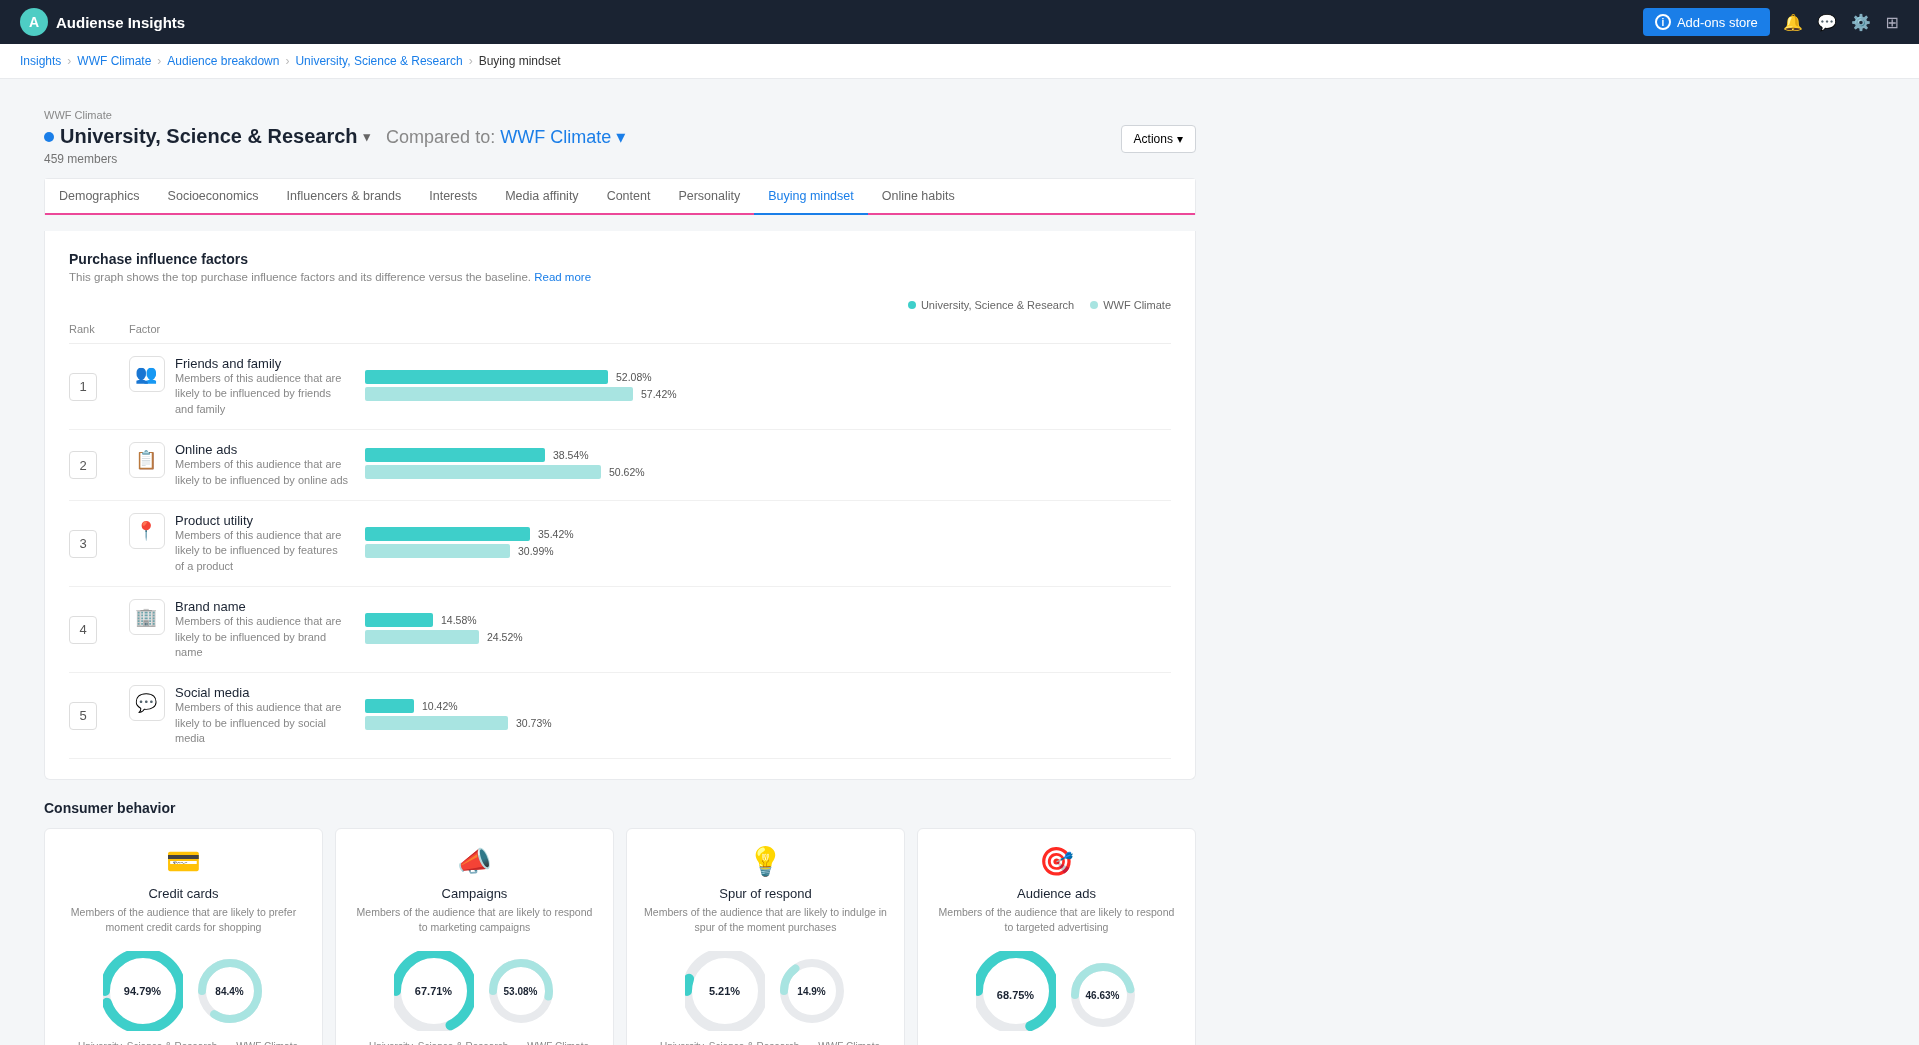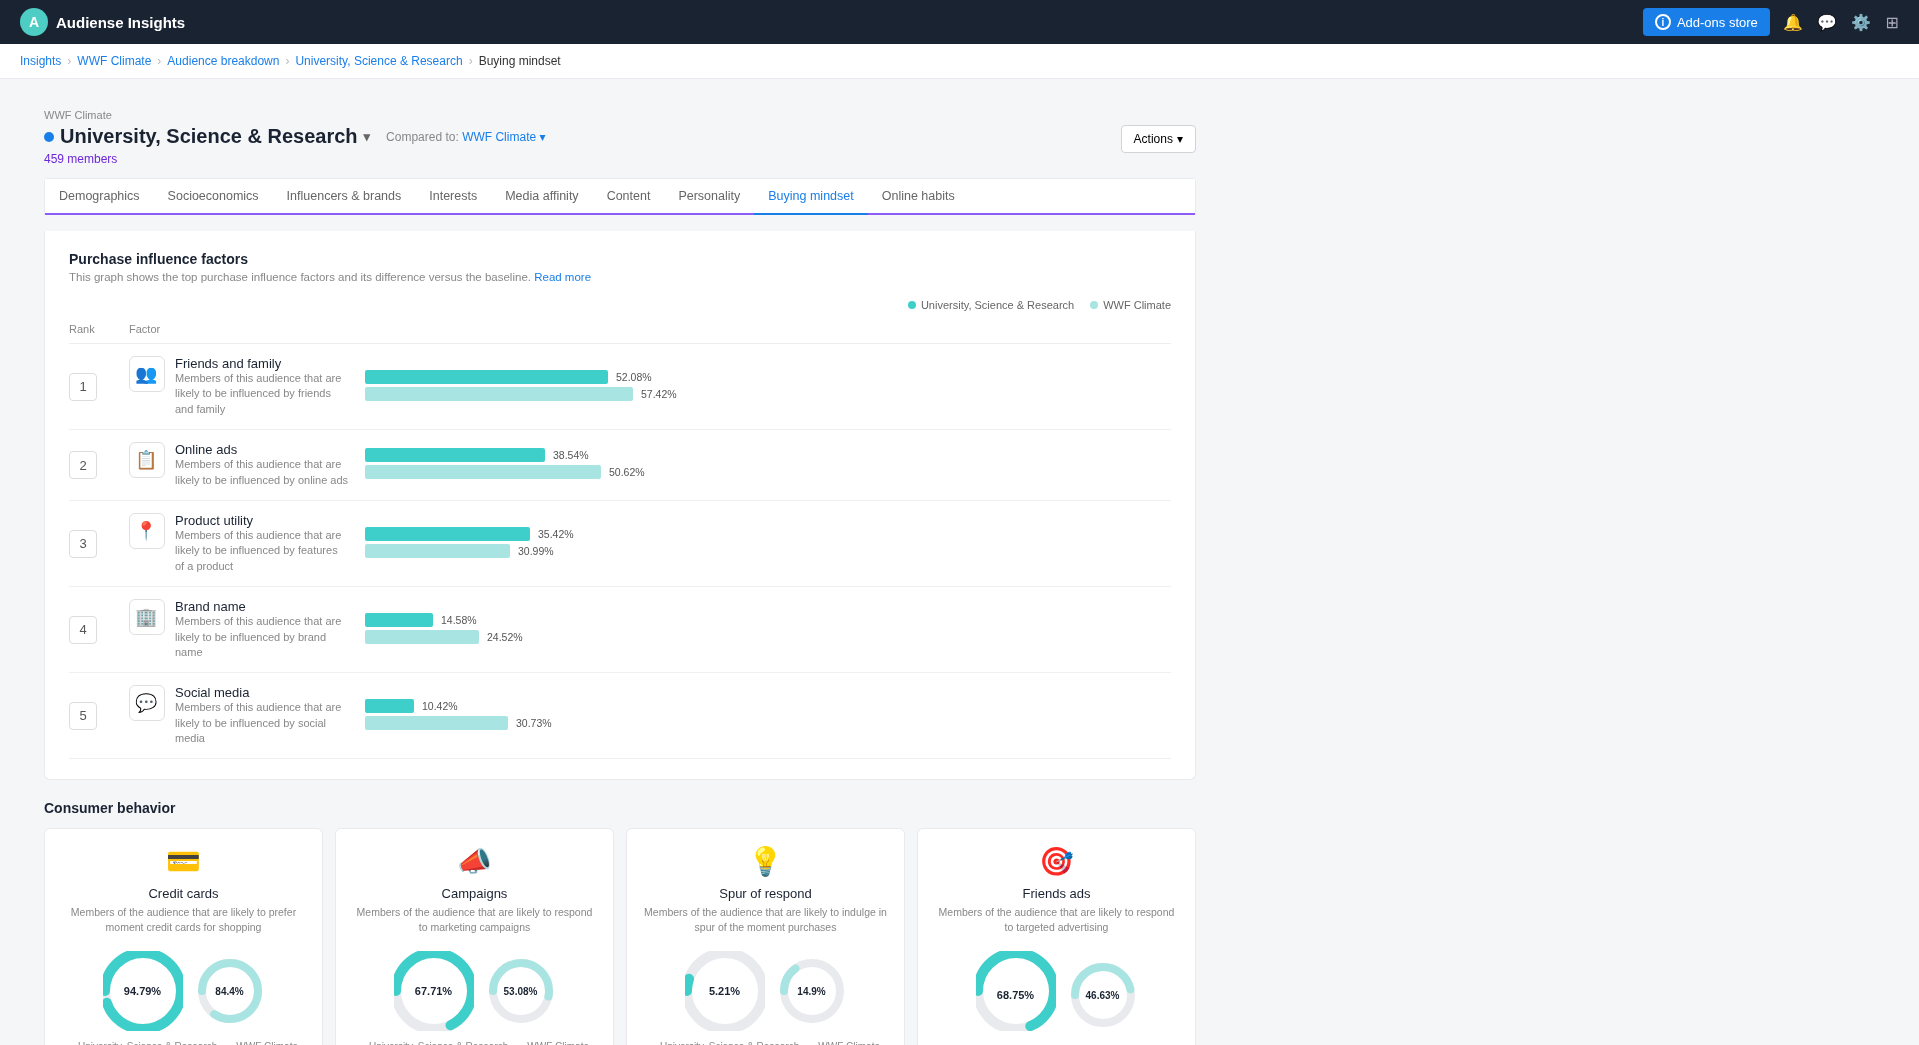--- a/index.html
+++ b/index.html
@@ -39,27 +39,27 @@
     
     .content { padding: 16px 24px; max-width: 1200px; }
 
     
     .aud-header { margin-bottom: 12px; }
     .aud-sub { font-size: 11px; color: #888; margin-bottom: 4px; }
     .aud-title-row { display: flex; align-items: center; gap: 16px; margin-bottom: 4px; }
     .aud-title { font-size: 20px; font-weight: 600; color: #1a2332; display: flex; align-items: center; gap: 6px; }
     .aud-dot { width: 10px; height: 10px; background: #1a7ee8; border-radius: 50%; }
     .aud-dropdown { font-size: 13px; color: #666; cursor: pointer; }
-    .aud-compared { font-size: 12px; color: #888; }
+    .aud-compared { font-size: 18px; color: #888; }
     .aud-compared a { color: #1a7ee8; text-decoration: none; }
-    .aud-members { font-size: 12px; color: #6d28d9; }
+    .aud-members { font-size: 12px; color: #737373; }
     .actions-btn { margin-left: auto; background: white; border: 1px solid #d0d4d9; border-radius: 4px; padding: 6px 12px; font-size: 12px; cursor: pointer; display: flex; align-items: center; gap: 4px; }
 
     
-    .tabs { display: flex; gap: 0; border-bottom: 2px solid #8b5cf6; margin-bottom: 0; background: white; }
+    .tabs { display: flex; gap: 0; border-bottom: 2px solid #ec4899; margin-bottom: 0; background: white; }
     .tab { padding: 10px 14px; font-size: 12.5px; color: #666; cursor: pointer; border-bottom: 2px solid transparent; margin-bottom: -2px; white-space: nowrap; }
     .tab.active { color: #1a7ee8; border-bottom-color: #1a7ee8; font-weight: 500; }
 
     
     .section-card { background: white; border-radius: 6px; border: 1px solid #e8eaed; padding: 20px 24px; margin-top: 16px; }
     .section-title { font-size: 14px; font-weight: 600; color: #1a2332; margin-bottom: 4px; }
     .section-desc { font-size: 11.5px; color: #888; margin-bottom: 16px; }
     .section-desc a { color: #1a7ee8; text-decoration: none; }
     .pif-header { display: flex; align-items: center; font-size: 11px; color: #888; padding: 4px 0 8px 0; border-bottom: 1px solid #eee; }
     .pif-header .col-rank { width: 60px; }
@@ -402,21 +402,21 @@
         <span>University, Science &amp; Research</span>
       </div>
       <div class="consumer-legend-item">
         <span style="color:#a8e4e1;">●</span>
         <span>WWF Climate</span>
       </div>
     </div>
   </div>
           <div class="consumer-card">
     <div class="consumer-card-icon">🎯</div>
-    <div class="consumer-card-name">Friends ads</div>
+    <div class="consumer-card-name">Audience ads</div>
     <div class="consumer-card-desc">Members of the audience that are likely to respond to targeted advertising</div>
     <div class="donut-area">
       <div class="donut-container" style="width:80px;height:89px;">
         <svg width="80" height="80" viewBox="0 0 80 80">
           <circle cx="40" cy="40" r="38" fill="none" stroke="#e8eaed" stroke-width="10"></circle>
           <circle cx="40" cy="40" r="38" fill="none" stroke="#3ecfca" stroke-width="10" stroke-dasharray="164.15 74.61" stroke-linecap="round" transform="rotate(-90 40 40)"></circle>
         </svg>
         <div class="donut-label" style="font-size:11px;font-weight:700;">68.75%</div>
       </div>
       <div class="donut-container" style="width:70px;height:70px;">

